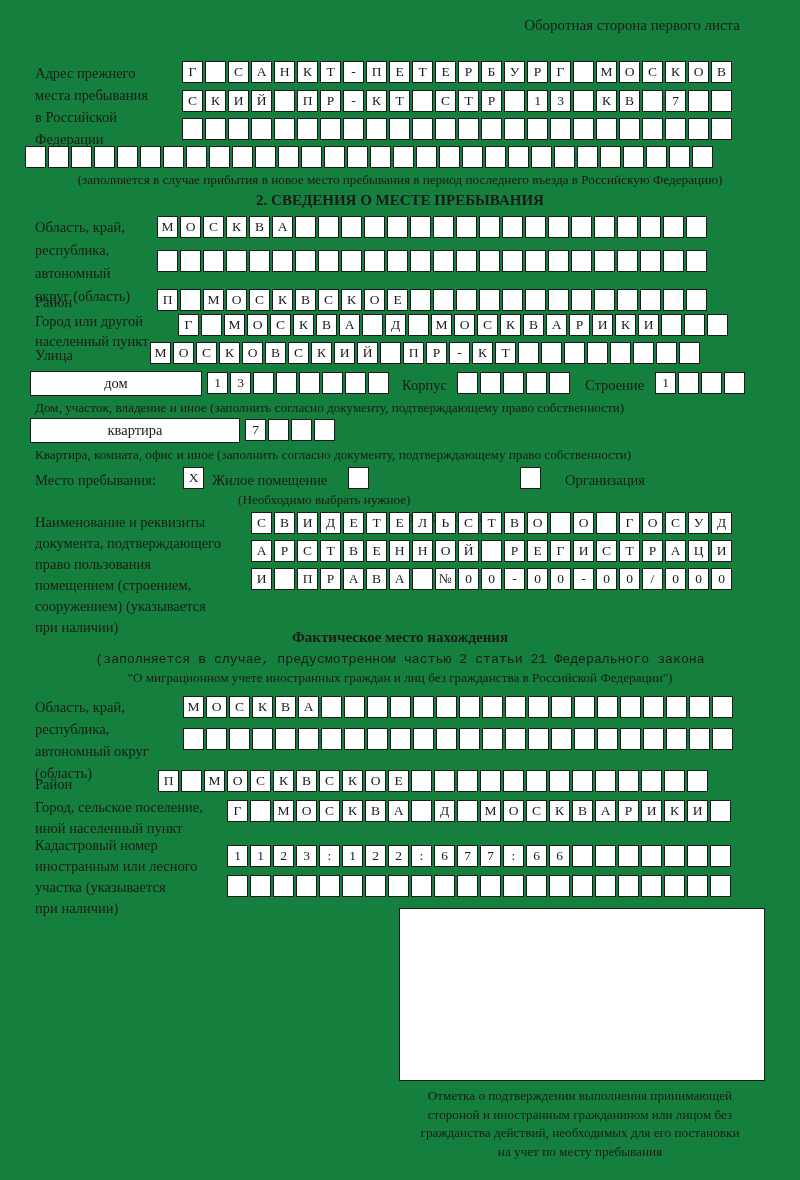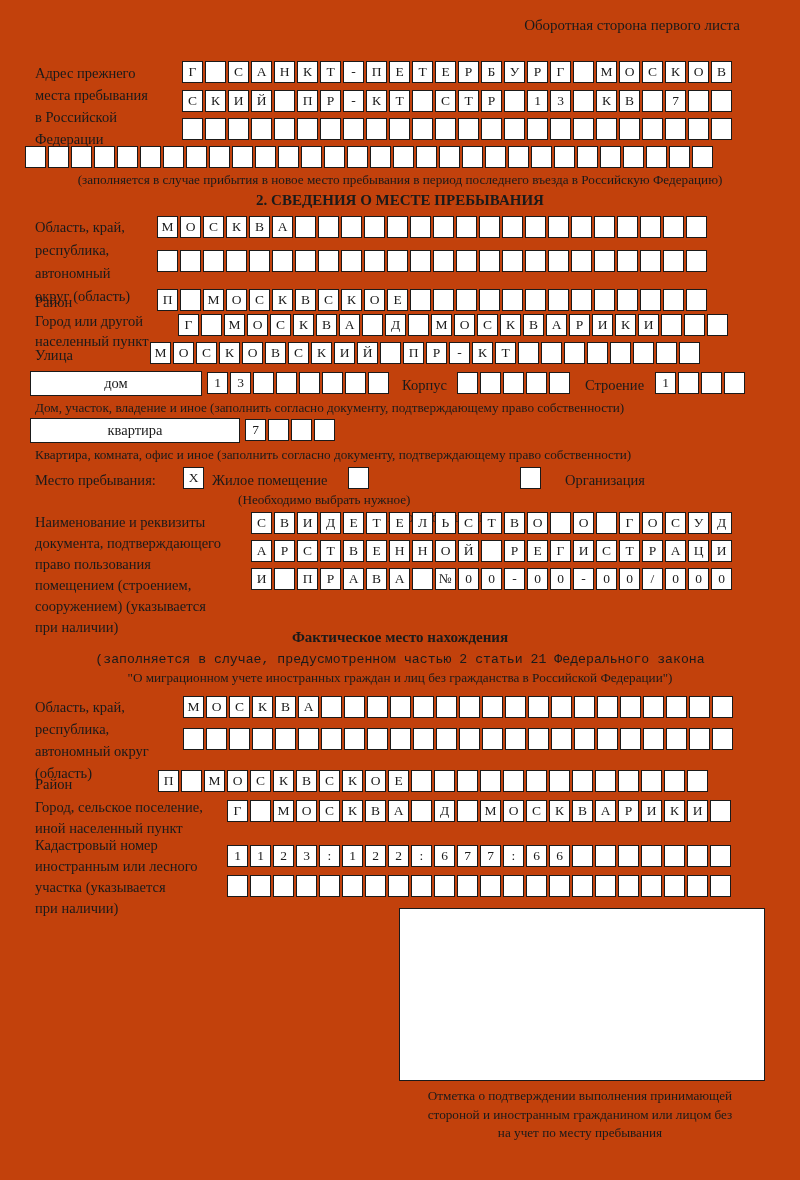--- a/index.html
+++ b/index.html
@@ -1,19 +1,19 @@
 <!DOCTYPE html>
 <html><head>
 <meta charset="utf-8">
 <style>
   html,body{margin:0;padding:0;background:#ffffff;}
   #page{
     position:relative;
     width:800px;height:1180px;
-    background:#c2410c;
+    background:#15803d;
     color:#1a1a1a;
     font-family:"Liberation Serif","DejaVu Serif",serif;
     overflow:hidden;
   }
   .abs{position:absolute;}
   .lbl{font-size:14.5px;line-height:22px;}
   .cap{font-size:13.2px;text-align:center;}
   .hdr{font-size:15px;}
   .bold{font-weight:bold;}
   .center{text-align:center;width:800px;left:0;}
@@ -612,16 +612,17 @@
       <span class="cb"></span>
       <span class="cb"></span>
       <span class="cb"></span>
       <span class="cb"></span>
     </div>
 
   <div class="abs stampbox" style="left:399px;top:908px;width:366px;height:173px;"></div>
   <div class="abs cap caption-lines" style="left:375px;top:1087px;width:410px;text-align:center;">
     <div>Отметка о подтверждении выполнения принимающей</div>
     <div>стороной и иностранным гражданином или лицом без</div>
+    <div>гражданства действий, необходимых для его постановки</div>
     <div>на учет по месту пребывания</div>
   </div>
 
 </div>
 
 </body></html>

